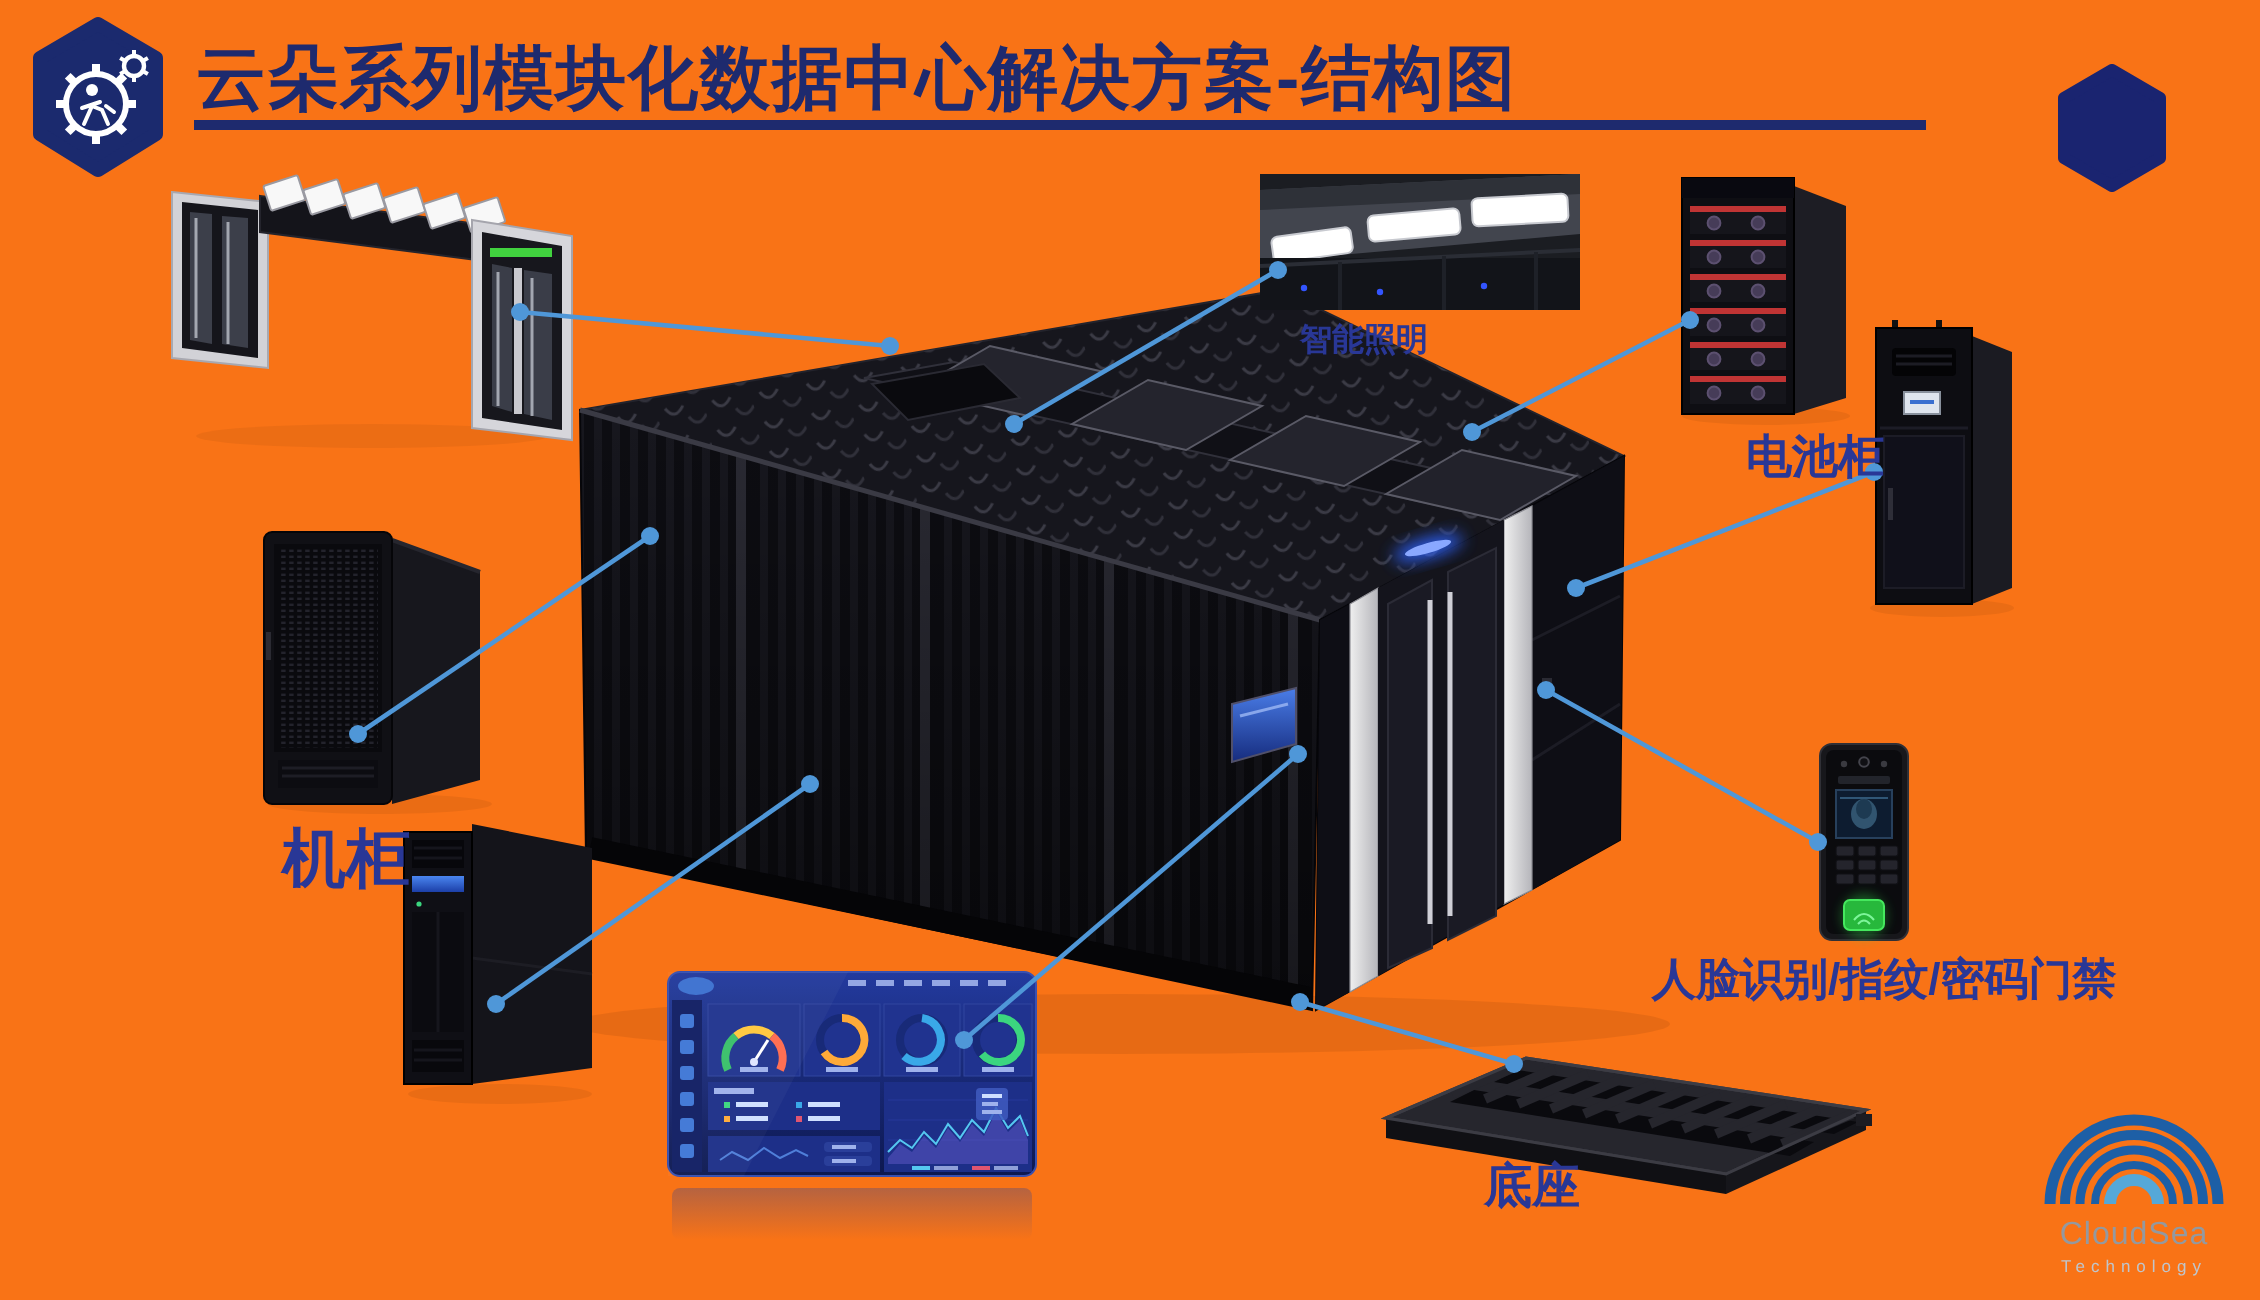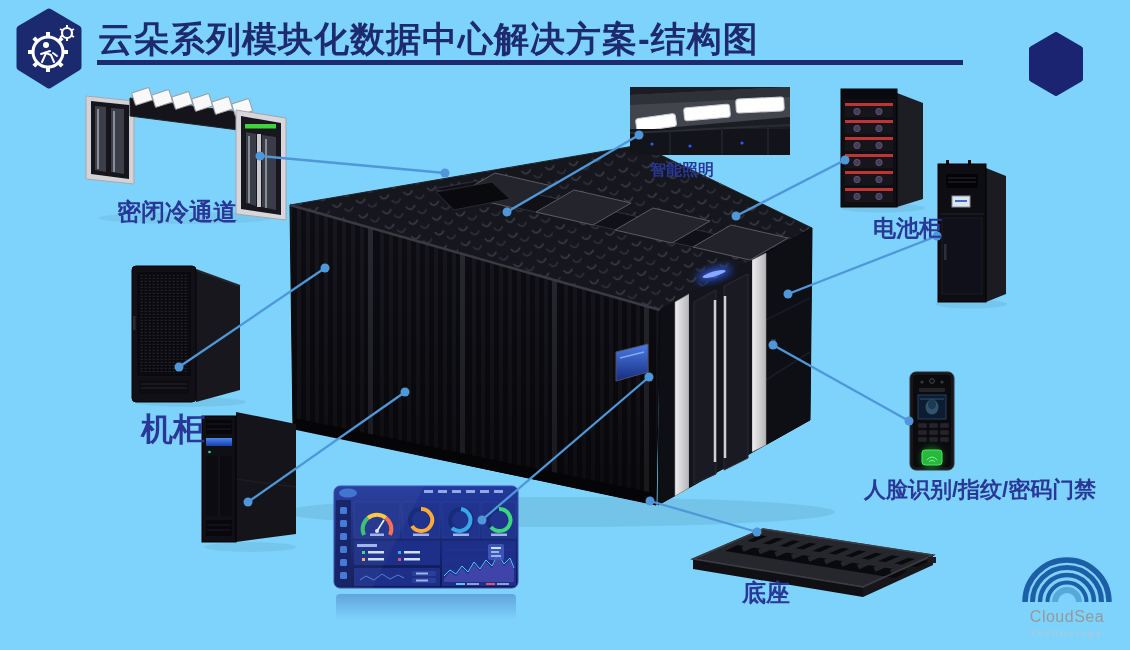--- a/index.html
+++ b/index.html
@@ -1,16 +1,16 @@
 <!DOCTYPE html>
 <html><head>
 <meta charset="utf-8">
 <style>
   html,body{margin:0;padding:0;background:#fff;}
-  #stage{position:relative;width:1130px;height:650px;background:#7dd3fc;overflow:hidden;
+  #stage{position:relative;width:1130px;height:650px;background:#f97316;overflow:hidden;
          font-family:"Liberation Sans", sans-serif;}
   .abs{position:absolute;}
   .label{position:absolute;color:#293796;font-weight:600;z-index:30;white-space:nowrap;
          font-family:"Liberation Sans", sans-serif;}
   #title{position:absolute;left:98px;top:16px;font-size:35px;font-weight:bold;color:#1e2a6e;
          letter-spacing:1px;z-index:40;white-space:nowrap;}
   #underline{position:absolute;left:97px;top:60px;width:866px;height:5px;background:#1e2a6e;z-index:40;}
   svg{display:block;}
   .illus{position:absolute;z-index:10;}
   #connectors{position:absolute;left:0;top:0;z-index:20;pointer-events:none;}
@@ -479,20 +479,19 @@
         <circle class="cdot" cx="757" cy="532" r="4.5"></circle>
         <circle class="cdot" cx="650" cy="501" r="4.5"></circle>
     </g>
     <g>
       <line class="cline" x1="909" y1="421" x2="773" y2="345"></line>
         <circle class="cdot" cx="909" cy="421" r="4.5"></circle>
         <circle class="cdot" cx="773" cy="345" r="4.5"></circle>
     </g>
   </svg>
 
-  <div class="label" style="left:117px;top:196px;font-size:24px;">密闭冷通道</div>
   <div class="label" style="left:650px;top:160px;font-size:16px;">智能照明</div>
   <div class="label" style="left:837px;top:213px;font-size:23px;margin-left:36px;">电池柜</div>
   <div class="label" style="left:141px;top:408px;font-size:32px;">机柜</div>
   <div class="label" style="left:742px;top:577px;font-size:24px;">底座</div>
-  <div class="label" style="left:826px;top:475px;font-size:22px;margin-left:38px;">人脸识别/指纹/密码门禁</div>
+  <div class="label" style="left:826px;top:475px;font-size:22px;">人脸识别/指纹/密码门禁</div>
 
 </div>
 
 </body></html>

